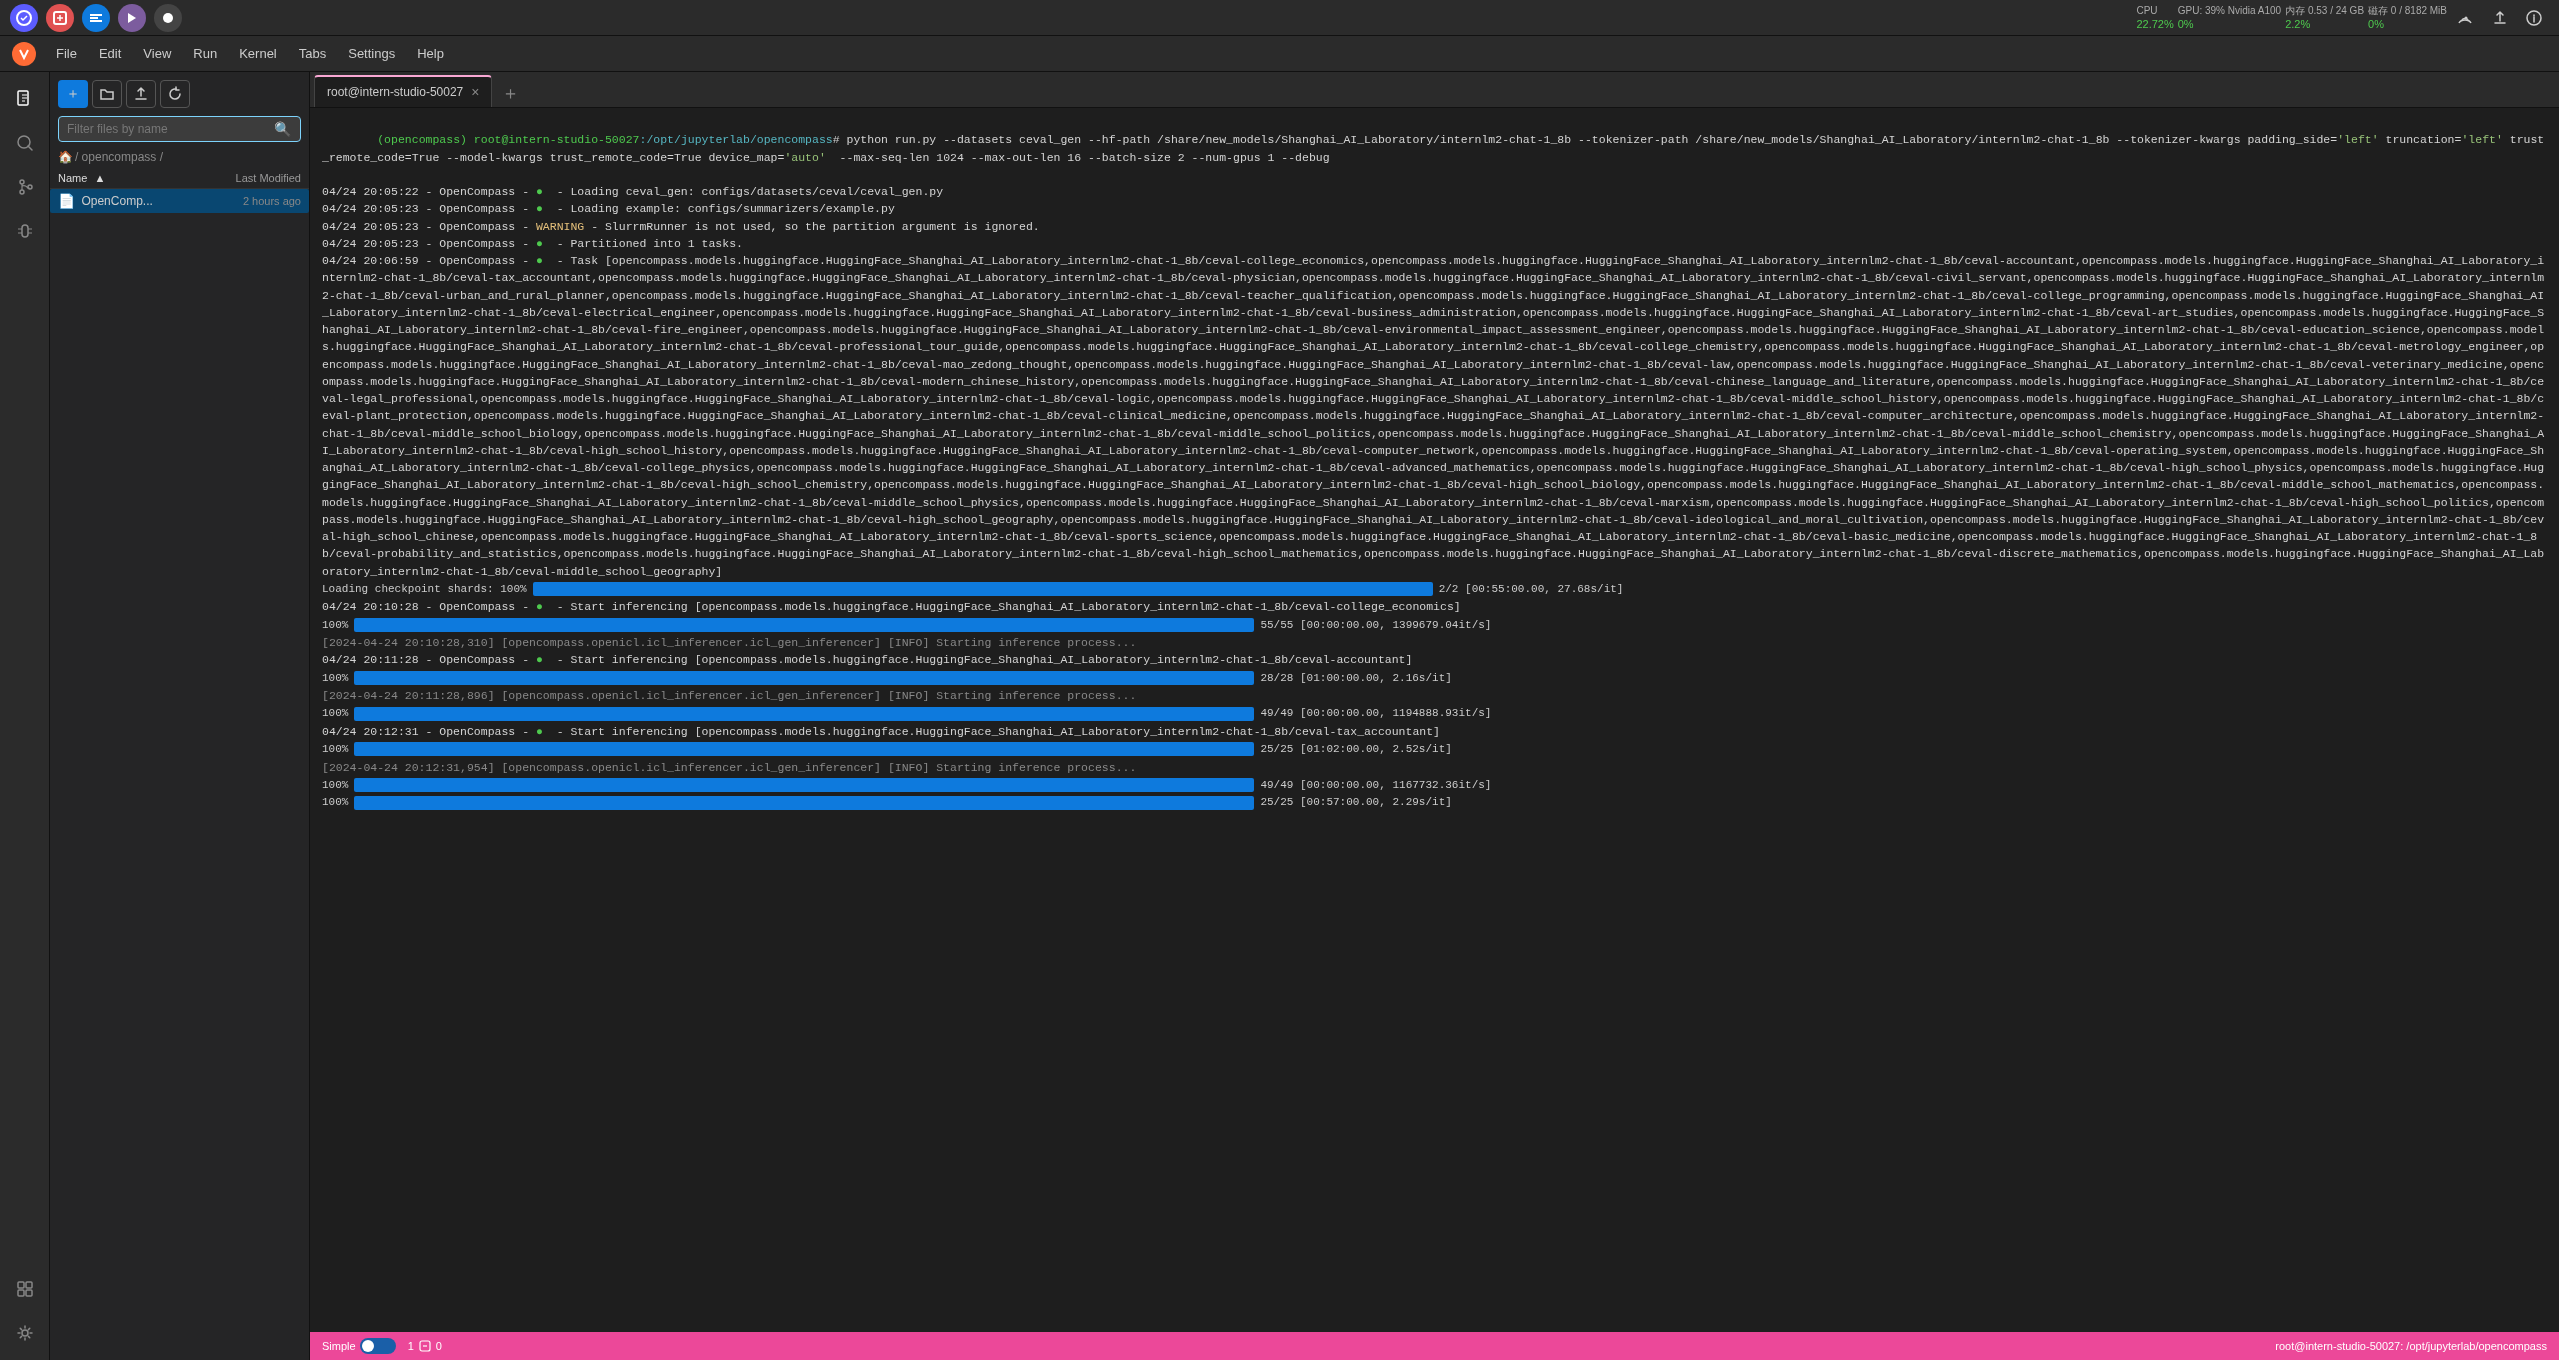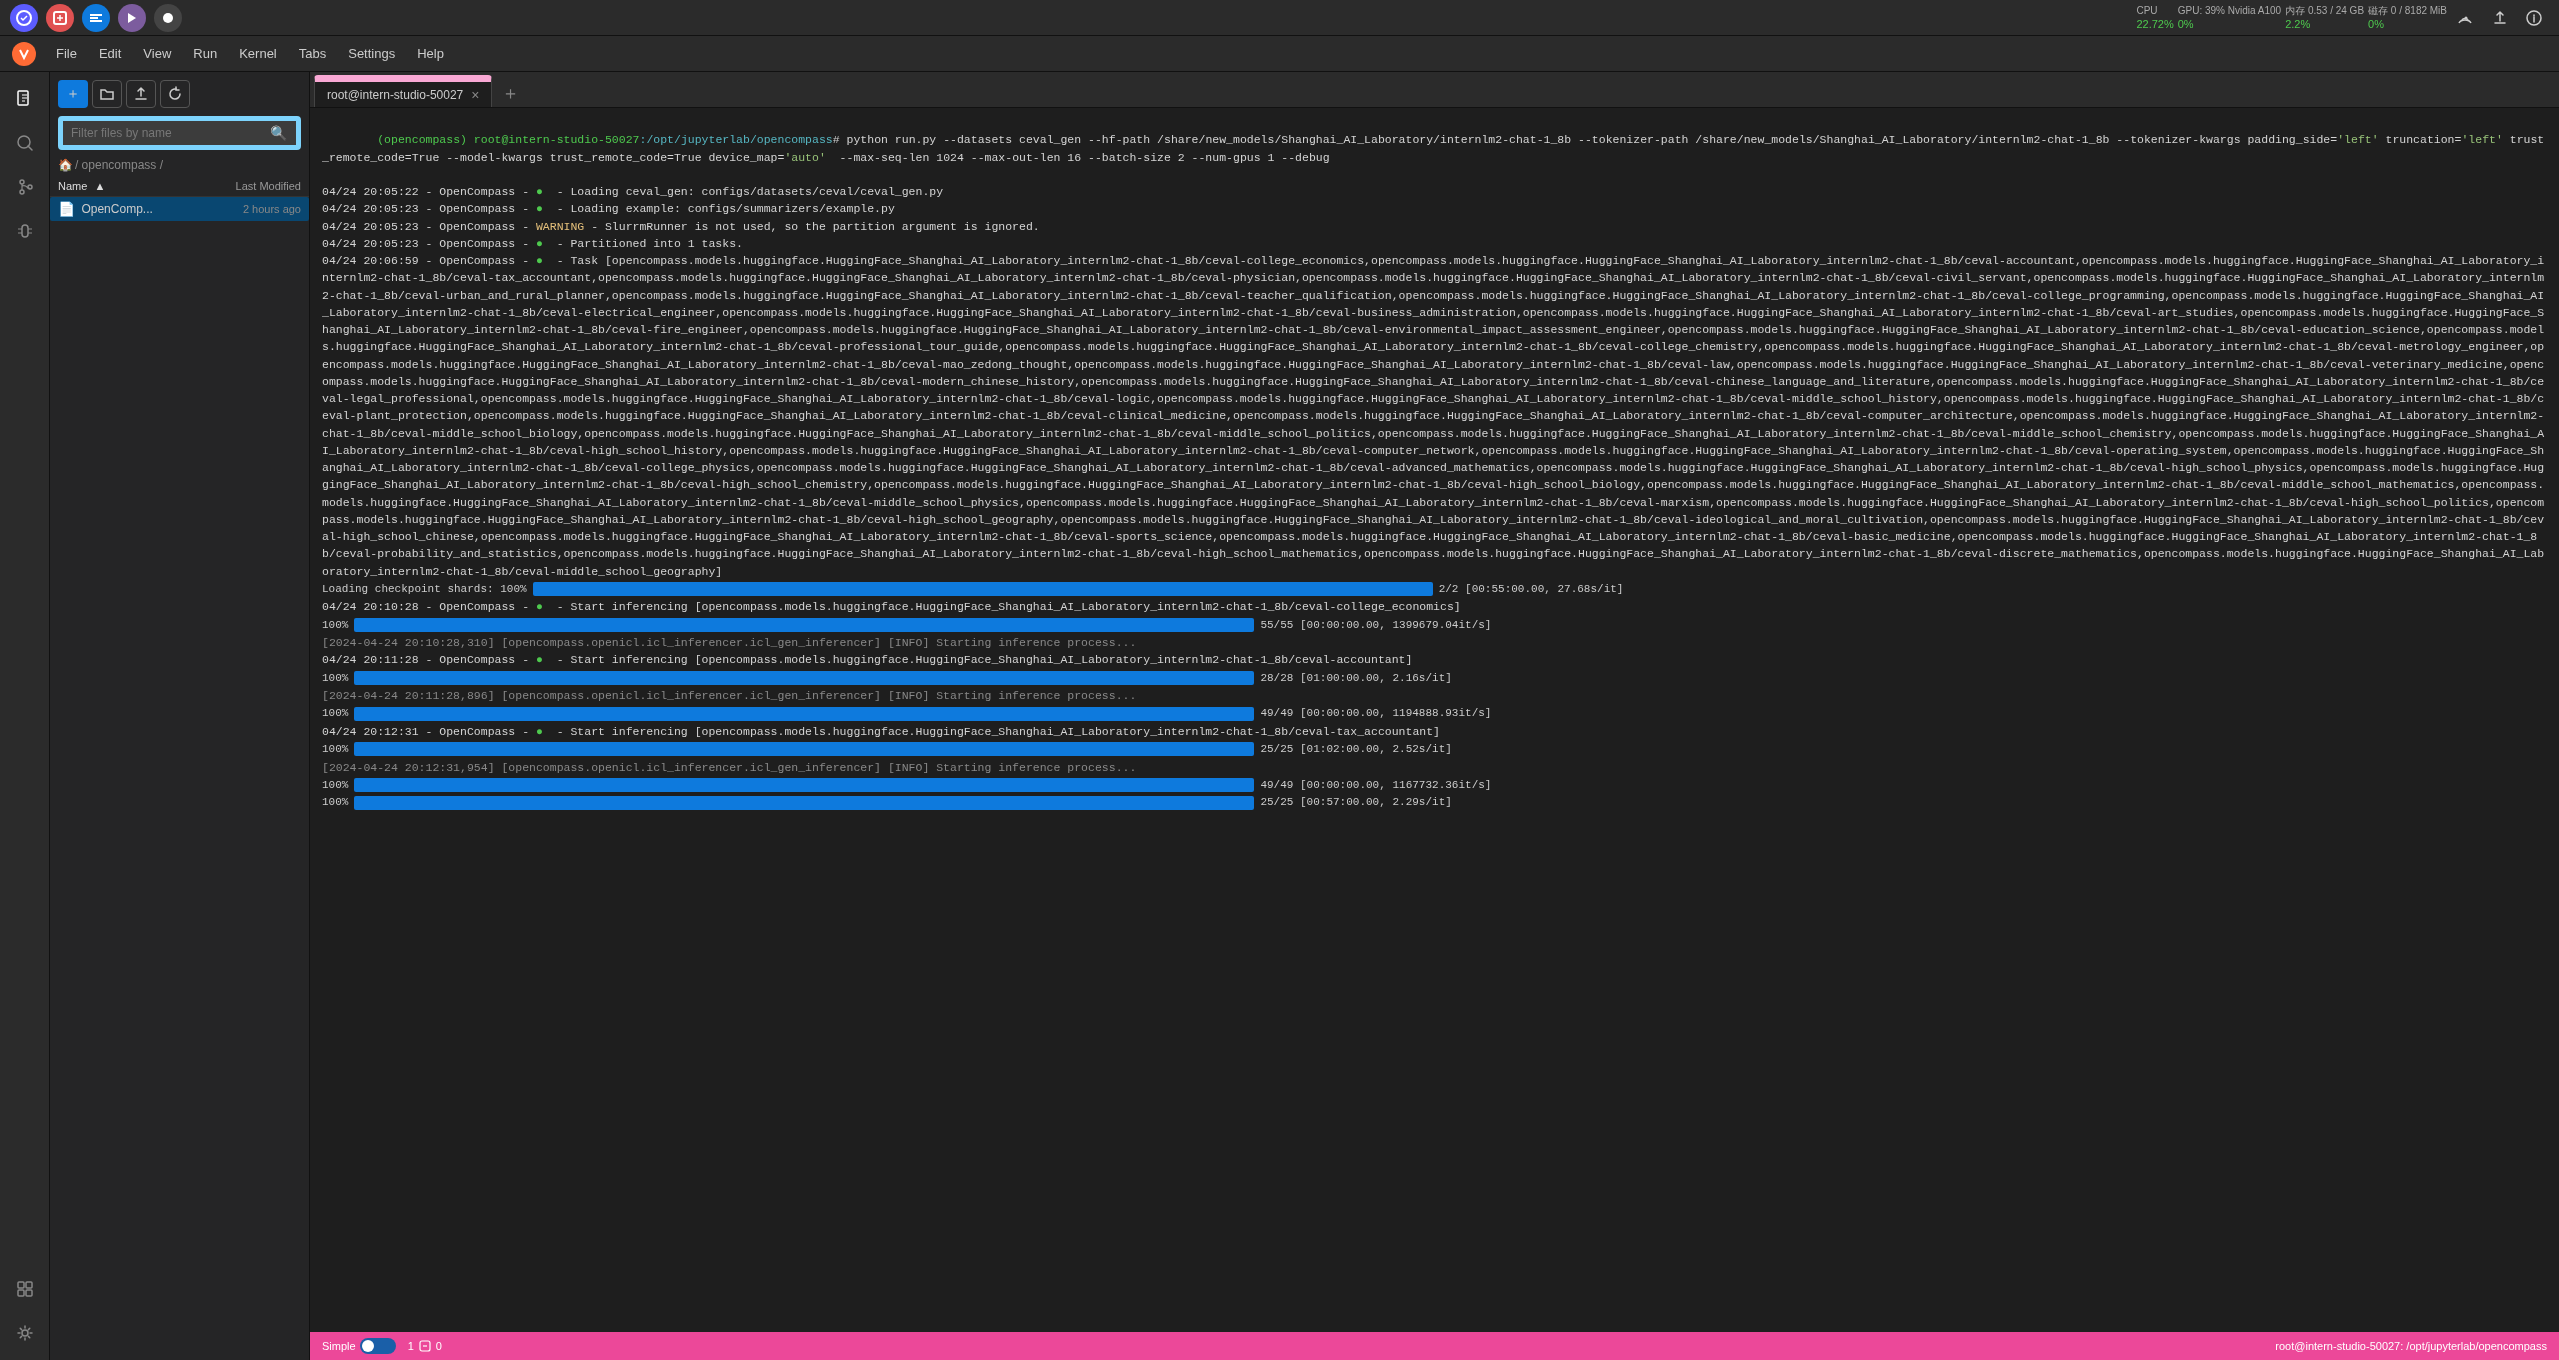--- a/index.html
+++ b/index.html
@@ -149,21 +149,21 @@
     }
     .sidebar-btn.secondary {
       background: transparent;
       border: 1px solid #555;
     }
     #sidebar-search {
       display: flex;
       align-items: center;
       margin: 4px 8px;
       background: #3c3c3c;
-      border: 5px solid #7dd3fc;
+      border: 1px solid #7dd3fc;
       border-radius: 4px;
       padding: 4px 8px;
     }
     #sidebar-search input {
       background: transparent;
       border: none;
       outline: none;
       color: #ccc;
       font-size: 12px;
       flex: 1;
@@ -234,21 +234,21 @@
       background: #1e1e1e;
       border: 1px solid #444;
       border-bottom: none;
       border-radius: 4px 4px 0 0;
       cursor: pointer;
       font-size: 12px;
       color: #ccc;
       gap: 8px;
       margin-right: 2px;
     }
-    .tab.active { background: #1e1e1e; border-top: 7px solid #f9a8d4; }
+    .tab.active { background: #1e1e1e; border-top: 2px solid #f9a8d4; }
     .tab-close {
       font-size: 14px;
       color: #888;
       cursor: pointer;
       line-height: 1;
     }
     .tab-add {
       height: 28px;
       width: 28px;
       display: flex;

